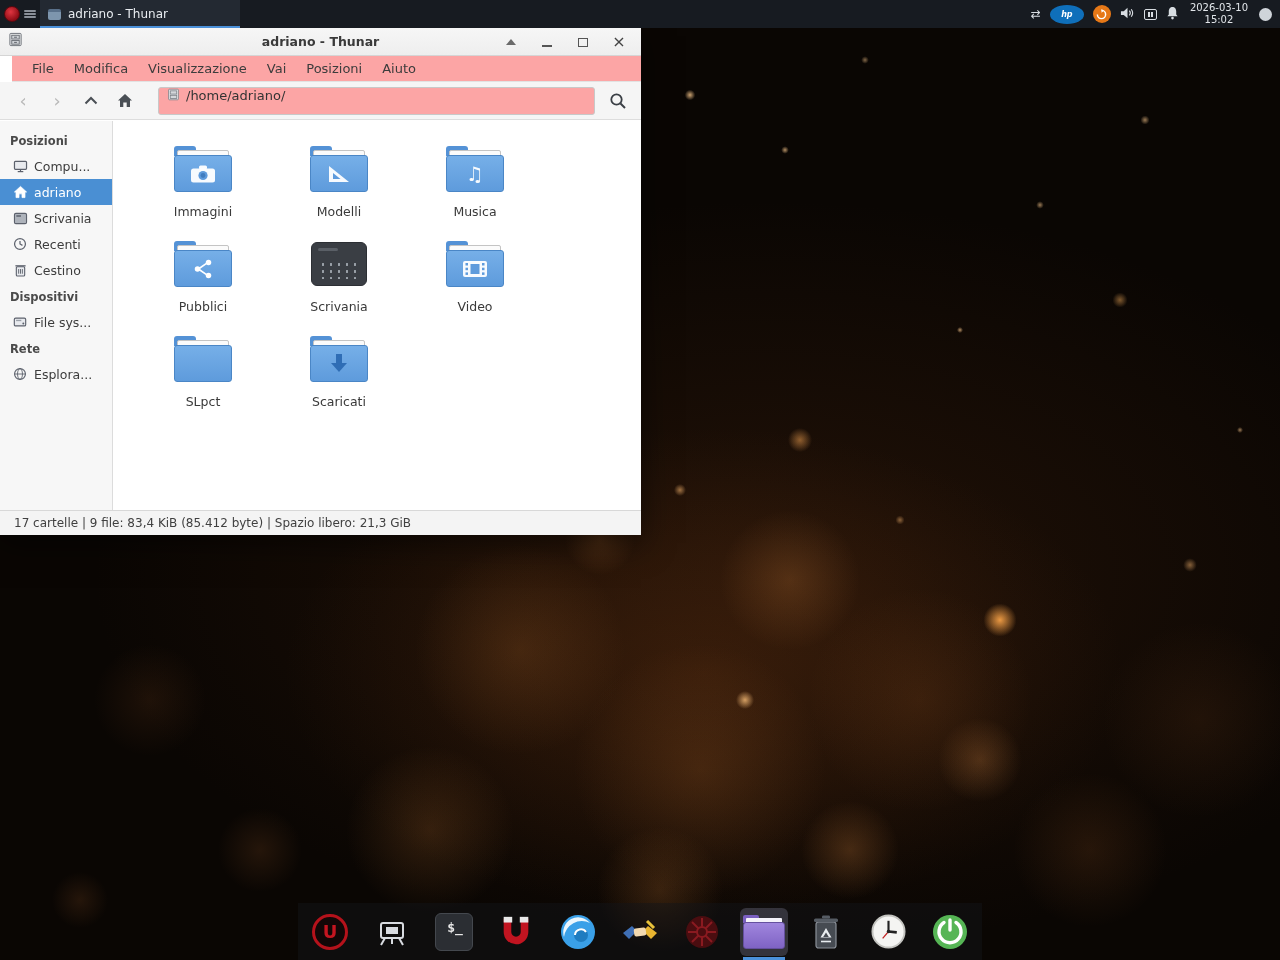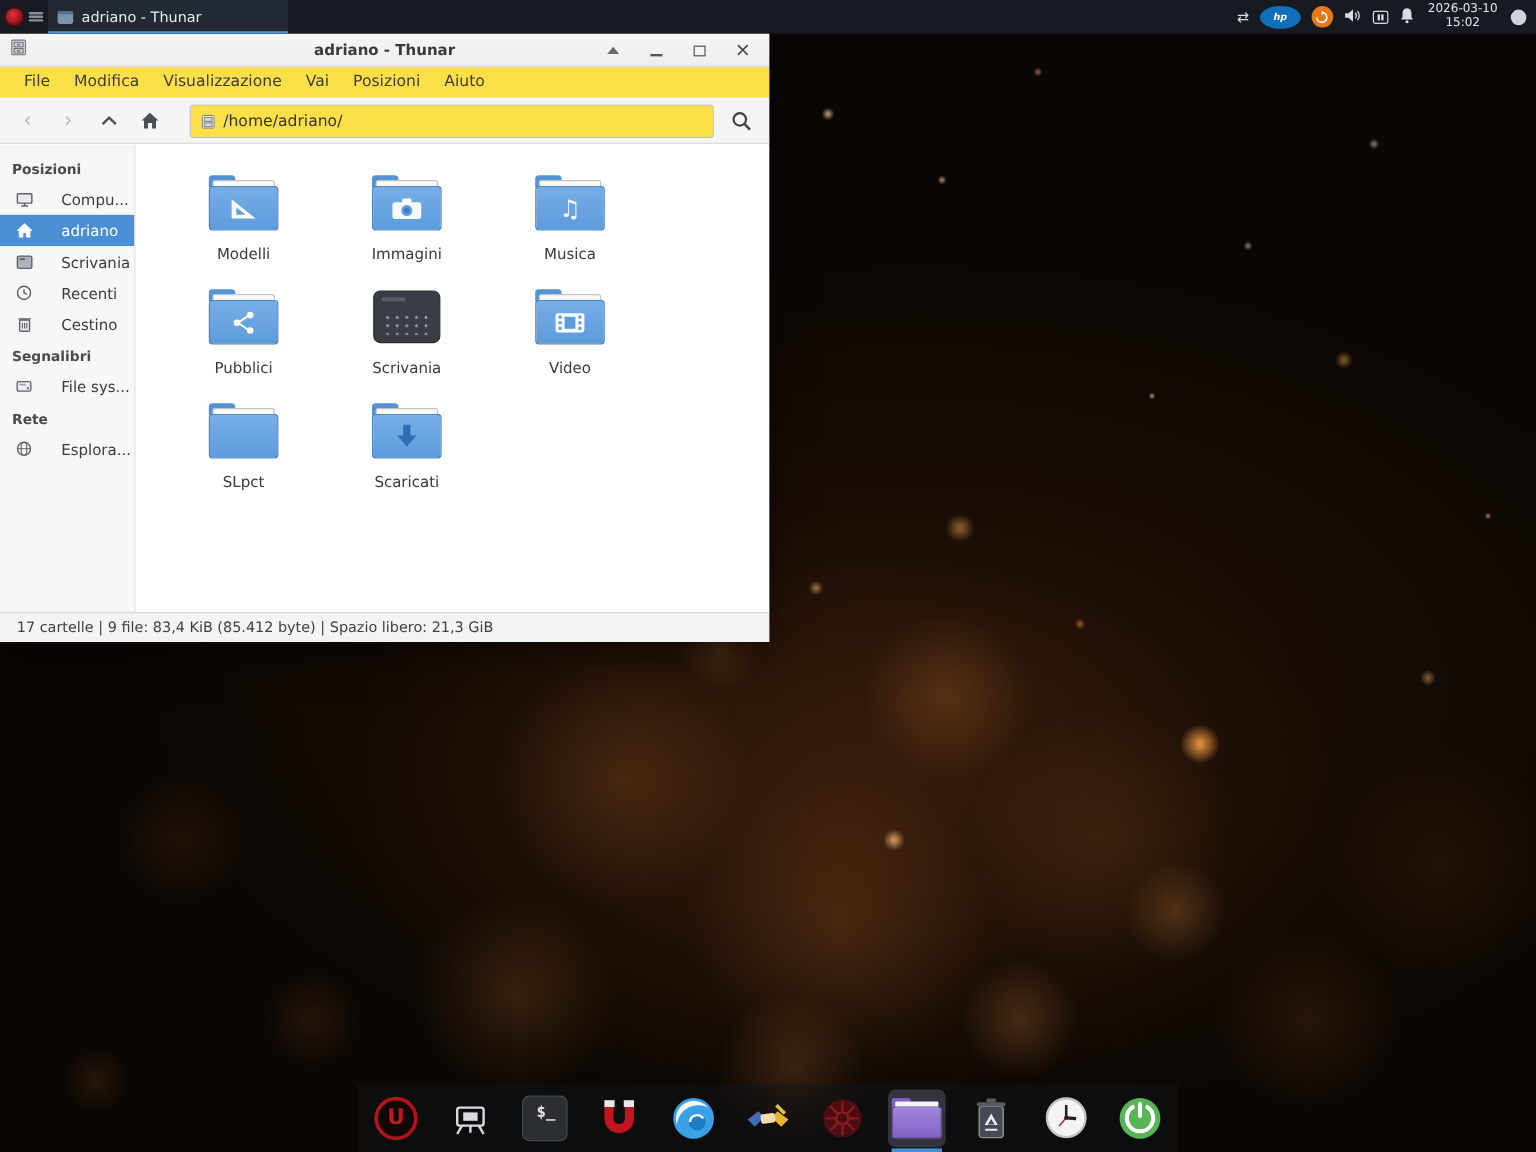--- a/index.html
+++ b/index.html
@@ -66,35 +66,35 @@
   .titlebar { position:relative; height:28px; background:linear-gradient(#f6f6f6,#eeeeee); border-bottom:1px solid #d5d5d5; display:flex; align-items:center; }
   .titlebar-icon { margin-left:8px; }
   .title-text { position:absolute; left:0; right:0; text-align:center; font-size:12.5px; font-weight:bold; color:#3a3a3a; pointer-events:none; }
   .win-controls { position:absolute; right:4px; top:0; height:28px; display:flex; align-items:center; }
   .win-btn { width:36px; height:28px; display:flex; align-items:center; justify-content:center; color:#555; font-size:13px; }
   .tri-up { width:0; height:0; border-left:5px solid transparent; border-right:5px solid transparent; border-bottom:6px solid #6a6a6a; }
   .min-glyph { width:10px; height:2px; background:#555; margin-top:7px; }
   .max-glyph { width:10px; height:9px; border:1.5px solid #555; }
   .close-glyph { font-size:16px; line-height:1; color:#444; }
 
-  .menubar { height:26px; background:#fde047; border-bottom:1px solid #e2e2e2; display:flex; align-items:flex-start; padding-left:10px; }
+  .menubar { height:26px; background:#fca5a5; border-bottom:1px solid #e2e2e2; display:flex; align-items:flex-start; padding-left:10px;margin-left:12px; }
   .menu-item { font-size:13px; color:#3c3c3c; padding:0 10px; height:26px; line-height:26px; }
 
   .toolbar { position:relative; height:38px; background:#f5f5f5; border-bottom:1px solid #ddd; display:flex; align-items:center; padding-left:8px; }
   .tool-btn { width:30px; height:28px; display:flex; align-items:center; justify-content:center; border-radius:3px; margin-right:4px; }
   .chev { font-size:18px; line-height:1; }
   .chev.disabled { color:#b9b9b9; }
-  .pathbar { position:absolute; left:158px; top:5px; width:437px; height:28px; background:#fde047; border:1px solid #c8c8c8; border-radius:3px; display:flex; align-items:center; padding:0 8px; gap:6px; }
+  .pathbar { position:absolute; left:158px; top:5px; width:437px; height:28px; background:#fca5a5; border:1px solid #c8c8c8; border-radius:3px; display:flex; align-items:flex-start; padding:0 8px; gap:6px; }
   .path-input { border:none; outline:none; flex:1; font-size:13px; color:#333; font-family:"DejaVu Sans",sans-serif; background:transparent; }
   .search-btn { position:absolute; left:602px; top:5px; width:32px; height:28px; display:flex; align-items:center; justify-content:center; }
 
   .win-body { position:absolute; top:93px; bottom:25px; left:0; right:0; display:flex; }
   .sidebar { width:113px; background:#f7f7f7; border-right:1px solid #dcdcdc; padding-top:6px; overflow:hidden; }
   .side-header { font-size:11.5px; font-weight:bold; color:#4a4a4a; padding:7px 10px 5px 10px; }
-  .side-item { height:26px; display:flex; align-items:center; gap:23px; padding-left:12px; font-size:12.5px; color:#3c3c3c; white-space:nowrap; }
+  .side-item { height:26px; display:flex; align-items:center; gap:6px; padding-left:12px; font-size:12.5px; color:#3c3c3c; white-space:nowrap; }
   .side-item.selected { background:#4a8fd3; color:#fff; }
   .side-item.selected svg * { stroke:#fff !important; fill-opacity:1; }
   .side-ico { width:16px; height:16px; flex:0 0 16px; display:flex; align-items:center; justify-content:center; }
 
   .filegrid { flex:1; background:#fff; padding:14px 0 0 22px; display:grid; grid-template-columns:repeat(3,136px); grid-auto-rows:95px; align-content:start; }
   .file-item { display:flex; flex-direction:column; align-items:center; }
   .icon-wrap { width:64px; height:58px; position:relative; margin-top:6px; }
   .folder { position:absolute; left:3px; top:5px; width:58px; height:46px; }
   .folder .tab { position:absolute; left:0; top:0; width:22px; height:10px; background:#5492d6; border-radius:3px 3px 0 0; }
   .folder .paper { position:absolute; left:3px; top:4px; width:52px; height:10px; background:#fbfbfb; border:1px solid #c4c4c4; border-radius:2px; }
@@ -295,21 +295,21 @@
                 <rect x="2.5" y="4" width="9" height="10" rx="1.2" fill="#e8eaee" stroke="#5c616c" stroke-width="1.2"></rect>
                 <line x1="1.5" y1="3" x2="12.5" y2="3" stroke="#5c616c" stroke-width="1.4"></line>
                 <line x1="5" y1="6.5" x2="5" y2="11.5" stroke="#5c616c"></line>
                 <line x1="7" y1="6.5" x2="7" y2="11.5" stroke="#5c616c"></line>
                 <line x1="9" y1="6.5" x2="9" y2="11.5" stroke="#5c616c"></line>
               </svg>
           </span>
           <span>Cestino</span>
         </div>
 
-        <div class="side-header">Segnalibri</div>
+        <div class="side-header">Dispositivi</div>
 
         <div class="side-item">
           <span class="side-ico">
             <svg width="14" height="12" viewBox="0 0 16 13">
                 <rect x="1.5" y="2" width="13" height="9" rx="1.5" fill="#e8eaee" stroke="#5c616c" stroke-width="1.3"></rect>
                 <circle cx="11.8" cy="8.3" r="1.1" fill="#5c616c"></circle>
                 <rect x="3.5" y="4" width="6" height="1.5" fill="#9aa0a8"></rect>
               </svg>
           </span>
           <span>File sys...</span>
@@ -323,53 +323,53 @@
                 <circle cx="8" cy="8" r="6.2" fill="none" stroke="#5c616c" stroke-width="1.3"></circle>
                 <ellipse cx="8" cy="8" rx="2.8" ry="6.2" fill="none" stroke="#5c616c"></ellipse>
                 <line x1="1.8" y1="8" x2="14.2" y2="8" stroke="#5c616c"></line>
               </svg>
           </span>
           <span>Esplora...</span>
         </div>
       </div>
 
       <div class="filegrid">
-
-        <div class="file-item">
-          <div class="icon-wrap">
-              <div class="folder">
-            <div class="tab"></div>
-                <div class="paper"></div>
-            <div class="fbody">
-              <svg width="24" height="20" viewBox="0 0 24 20">
-                    <path d="M2 18 L22 18 L2 2 Z" fill="#fff" opacity="0.95"></path>
-                    <path d="M6 15 L13.5 15 L6 9 Z" fill="#5e9bdc"></path>
-                  </svg>
-            </div>
-          </div>
-            </div>
-          <div class="file-label">Modelli</div>
-        </div>
 
         <div class="file-item">
           <div class="icon-wrap">
               <div class="folder">
             <div class="tab"></div>
                 <div class="paper"></div>
             <div class="fbody">
               <svg width="26" height="20" viewBox="0 0 26 20">
                     <rect x="1" y="4.5" width="24" height="14" rx="2.5" fill="#fff" opacity="0.95"></rect>
                     <rect x="9" y="1.5" width="8" height="4" rx="1.5" fill="#fff" opacity="0.95"></rect>
                     <circle cx="13" cy="11.5" r="4.6" fill="#5e9bdc"></circle>
                     <circle cx="13" cy="11.5" r="2.4" fill="#3f7cbf"></circle>
                   </svg>
             </div>
           </div>
             </div>
           <div class="file-label">Immagini</div>
+        </div>
+
+        <div class="file-item">
+          <div class="icon-wrap">
+              <div class="folder">
+            <div class="tab"></div>
+                <div class="paper"></div>
+            <div class="fbody">
+              <svg width="24" height="20" viewBox="0 0 24 20">
+                    <path d="M2 18 L22 18 L2 2 Z" fill="#fff" opacity="0.95"></path>
+                    <path d="M6 15 L13.5 15 L6 9 Z" fill="#5e9bdc"></path>
+                  </svg>
+            </div>
+          </div>
+            </div>
+          <div class="file-label">Modelli</div>
         </div>
 
         <div class="file-item">
           <div class="icon-wrap">
               <div class="folder">
             <div class="tab"></div>
                 <div class="paper"></div>
             <div class="fbody">
                   <span class="music-glyph">♫</span>
                 </div>

